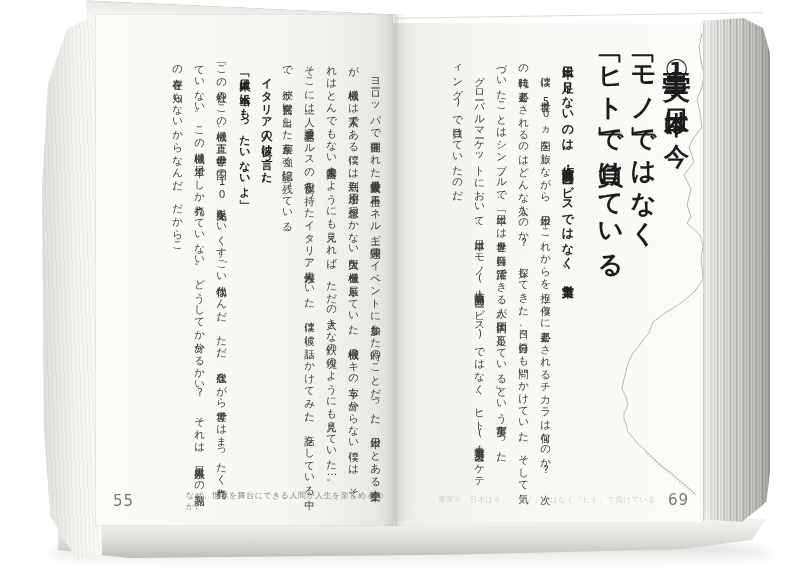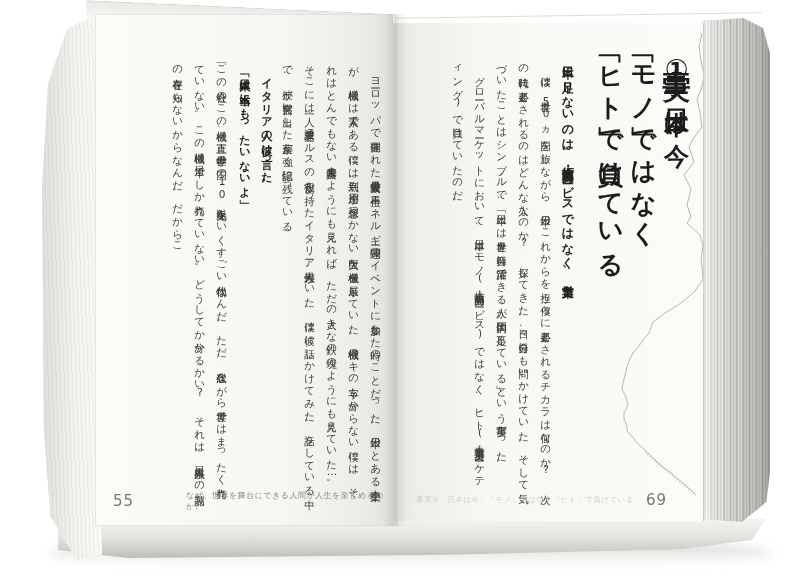--- a/index.html
+++ b/index.html
@@ -81,21 +81,21 @@
   .body-v p{margin:0;}
   .body-v p.indent{text-indent:12px;}
   .lead{font-weight:700;font-size:12px;color:#222;}
   .quote-bold{font-weight:700;font-size:11px;color:#222;}
   .rp-body{top:34px;right:124px;height:434px;width:176px;}
   .lp-body{top:44px;right:6px;height:442px;width:262px;}
 
   
   .footer{position:absolute;display:flex;align-items:center;}
   .footer-left{left:18px;bottom:14px;gap:9px;}
-  .footer-right{right:36px;bottom:12px;gap:12px;}
+  .footer-right{right:14px;bottom:12px;gap:12px;}
   .pnum{font-size:15px;color:#777773;letter-spacing:1px;}
   .footer-caption{font-size:8px;color:#8a8a85;letter-spacing:.5px;margin-left:43px;}
   .running-title{font-size:7.5px;color:#cfcfca;letter-spacing:.5px;}
 
   
   .deco-svg{position:absolute;left:0;top:0;width:310px;height:498px;pointer-events:none;}
 </style>
 </head>
 <body>
 

